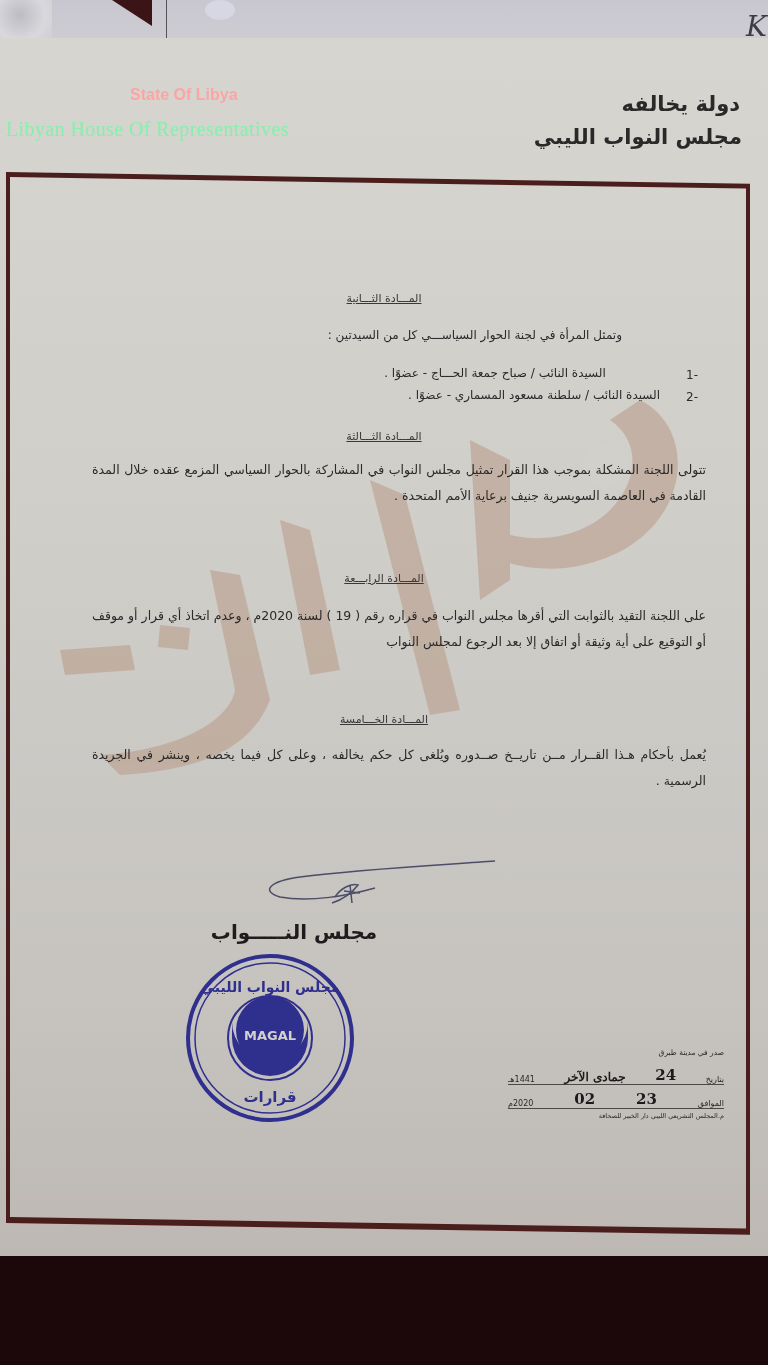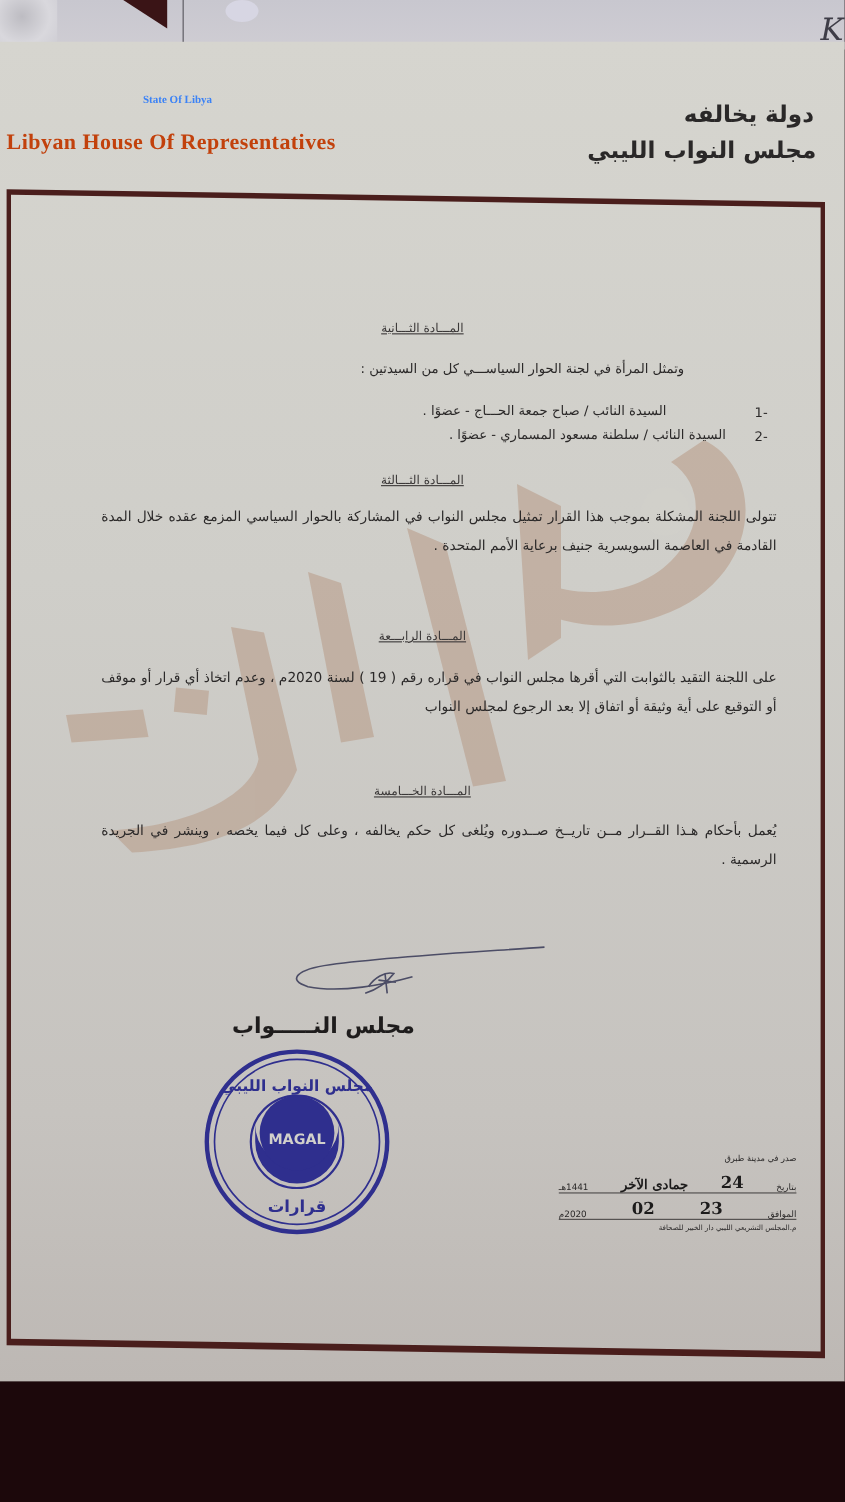--- a/index.html
+++ b/index.html
@@ -24,26 +24,26 @@
   .backdrop-top .item-d { position:absolute; left:205px; top:0; width:30px; height:20px; border-radius:50%; background:#d7d6e3; }
   .backdrop-top .mark {
     position:absolute; left:746px; top:10px; font-family:"DejaVu Serif", serif; font-style:italic;
     font-size:28px; color:#3e3d47;
   }
   .paper {
     position:absolute; left:0; top:38px; width:768px; height:1218px;
     background:linear-gradient(180deg,#d6d5cf 0%,#cfcec9 40%,#c6c3bf 80%,#bdb8b4 100%);
   }
   .head-en-1 {
-    position:absolute; left:130px; top:86px; font-family:Liberation Serif, serif;
-    font-weight:bold; font-size:10px; color:#3b82f6;
+    position:absolute; left:130px; top:86px; font-family:Liberation Sans, sans-serif;
+    font-weight:bold; font-size:16px; color:#fca5a5;
   }
   .head-en-2 {
     position:absolute; left:6px; top:118px; font-family:"Liberation Serif", serif;
-    font-weight:bold; font-size:20px; color:#c2410c; letter-spacing:0.4px;
+    font-weight:normal; font-size:20px; color:#86efac; letter-spacing:0.4px;
   }
   .head-ar-1 {
     position:absolute; right:28px; top:92px; direction:rtl; font-weight:bold;
     font-size:21px; color:#2a2828;
   }
   .head-ar-2 {
     position:absolute; right:26px; top:125px; direction:rtl; font-weight:bold;
     font-size:21px; color:#2a2828;
   }
   .frame {

